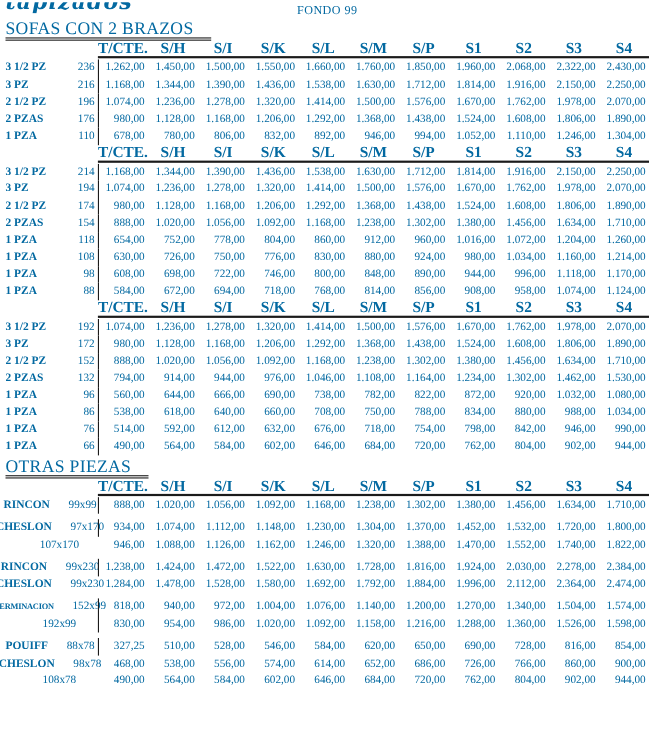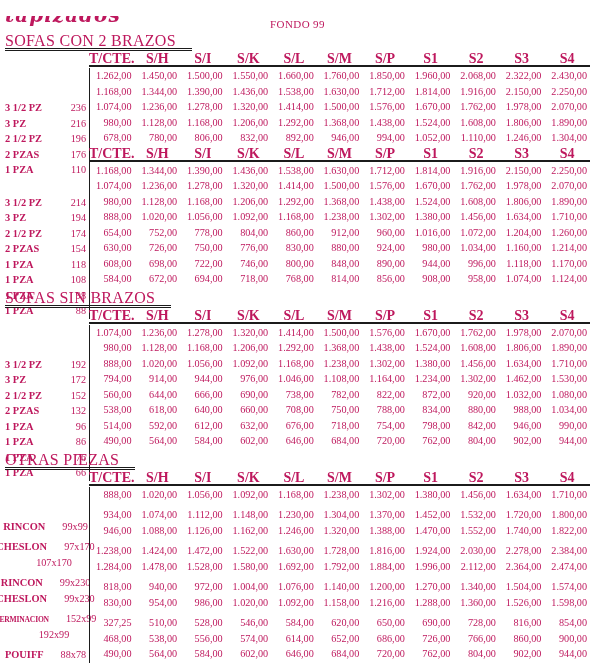--- a/index.html
+++ b/index.html
@@ -1,20 +1,20 @@
 <!DOCTYPE html>
 <html><head>
 <meta charset="utf-8">
 <style>
   html,body { margin:0; padding:0; background:#ffffff; }
   .page {
     position:relative; width:604px; height:665px; box-sizing:border-box;
-    background:#ffffff; color:#be185d;
+    background:#ffffff; color:#0369a1;
     font-family:"Liberation Serif","DejaVu Serif",serif;
-    padding:16px 14px 0 5px; overflow:hidden;
+    padding:2px 14px 0 5px; overflow:hidden;
   }
   .page-header { position:relative; height:16px; }
   .logo { position:absolute; left:0; top:0; width:130px; height:10px; overflow:hidden; }
   .logo span {
     display:block; font-style:italic; font-weight:bold; font-size:20px;
     line-height:1; margin-top:-11px; letter-spacing:1px;
     font-family:"DejaVu Serif",serif;
   }
   .doc-title { text-align:center; font-size:11px; letter-spacing:0.4px; padding-top:2px; }
 
@@ -33,21 +33,21 @@
     height:1.6px; background:#1b1b1b;
   }
   .hspacer { grid-column:1/3; }
   .hcell { text-align:center; font-weight:bold; font-size:14px; line-height:12px; white-space:nowrap; }
 
   .row { display:grid; grid-template-columns:50px 34px repeat(11,1fr); height:15.5px; }
   .row > div { line-height:15.5px; }
   .row.gap { margin-top:5px; }
   .labelsize {
     grid-column:1/3; display:flex; justify-content:space-between;
-    align-items:baseline; white-space:nowrap; overflow:visible;margin-top:32px;
+    align-items:baseline; white-space:nowrap; overflow:visible;
   }
   .right-labels .labelsize { justify-content:center; gap:17px; }
   .label { font-weight:bold; font-size:10.4px; }
   .label.small { font-size:7.6px; letter-spacing:-0.2px; }
   .sizeval { font-size:10.2px; text-align:right; padding-right:3px; }
   .price { text-align:right; font-size:10.2px; padding-right:3px; white-space:nowrap; }
   .row.div .price0 { border-left:1.5px solid #1b1b1b; box-sizing:border-box; }
 </style>
 </head>
 <body>
@@ -325,21 +325,20 @@
             <div class="price">856,00</div>
             <div class="price">908,00</div>
             <div class="price">958,00</div>
             <div class="price">1.074,00</div>
             <div class="price">1.124,00</div>
           </div>
 </div>
   </section>
 
   <section class="price-section">
-    <h2 class="section-title">SOFAS SIN BRAZOS</h2>
     <div class="thead">
       <div class="hspacer"></div>
     <div class="hcell">T/CTE.</div>
           <div class="hcell">S/H</div>
           <div class="hcell">S/I</div>
           <div class="hcell">S/K</div>
           <div class="hcell">S/L</div>
           <div class="hcell">S/M</div>
           <div class="hcell">S/P</div>
           <div class="hcell">S1</div>

